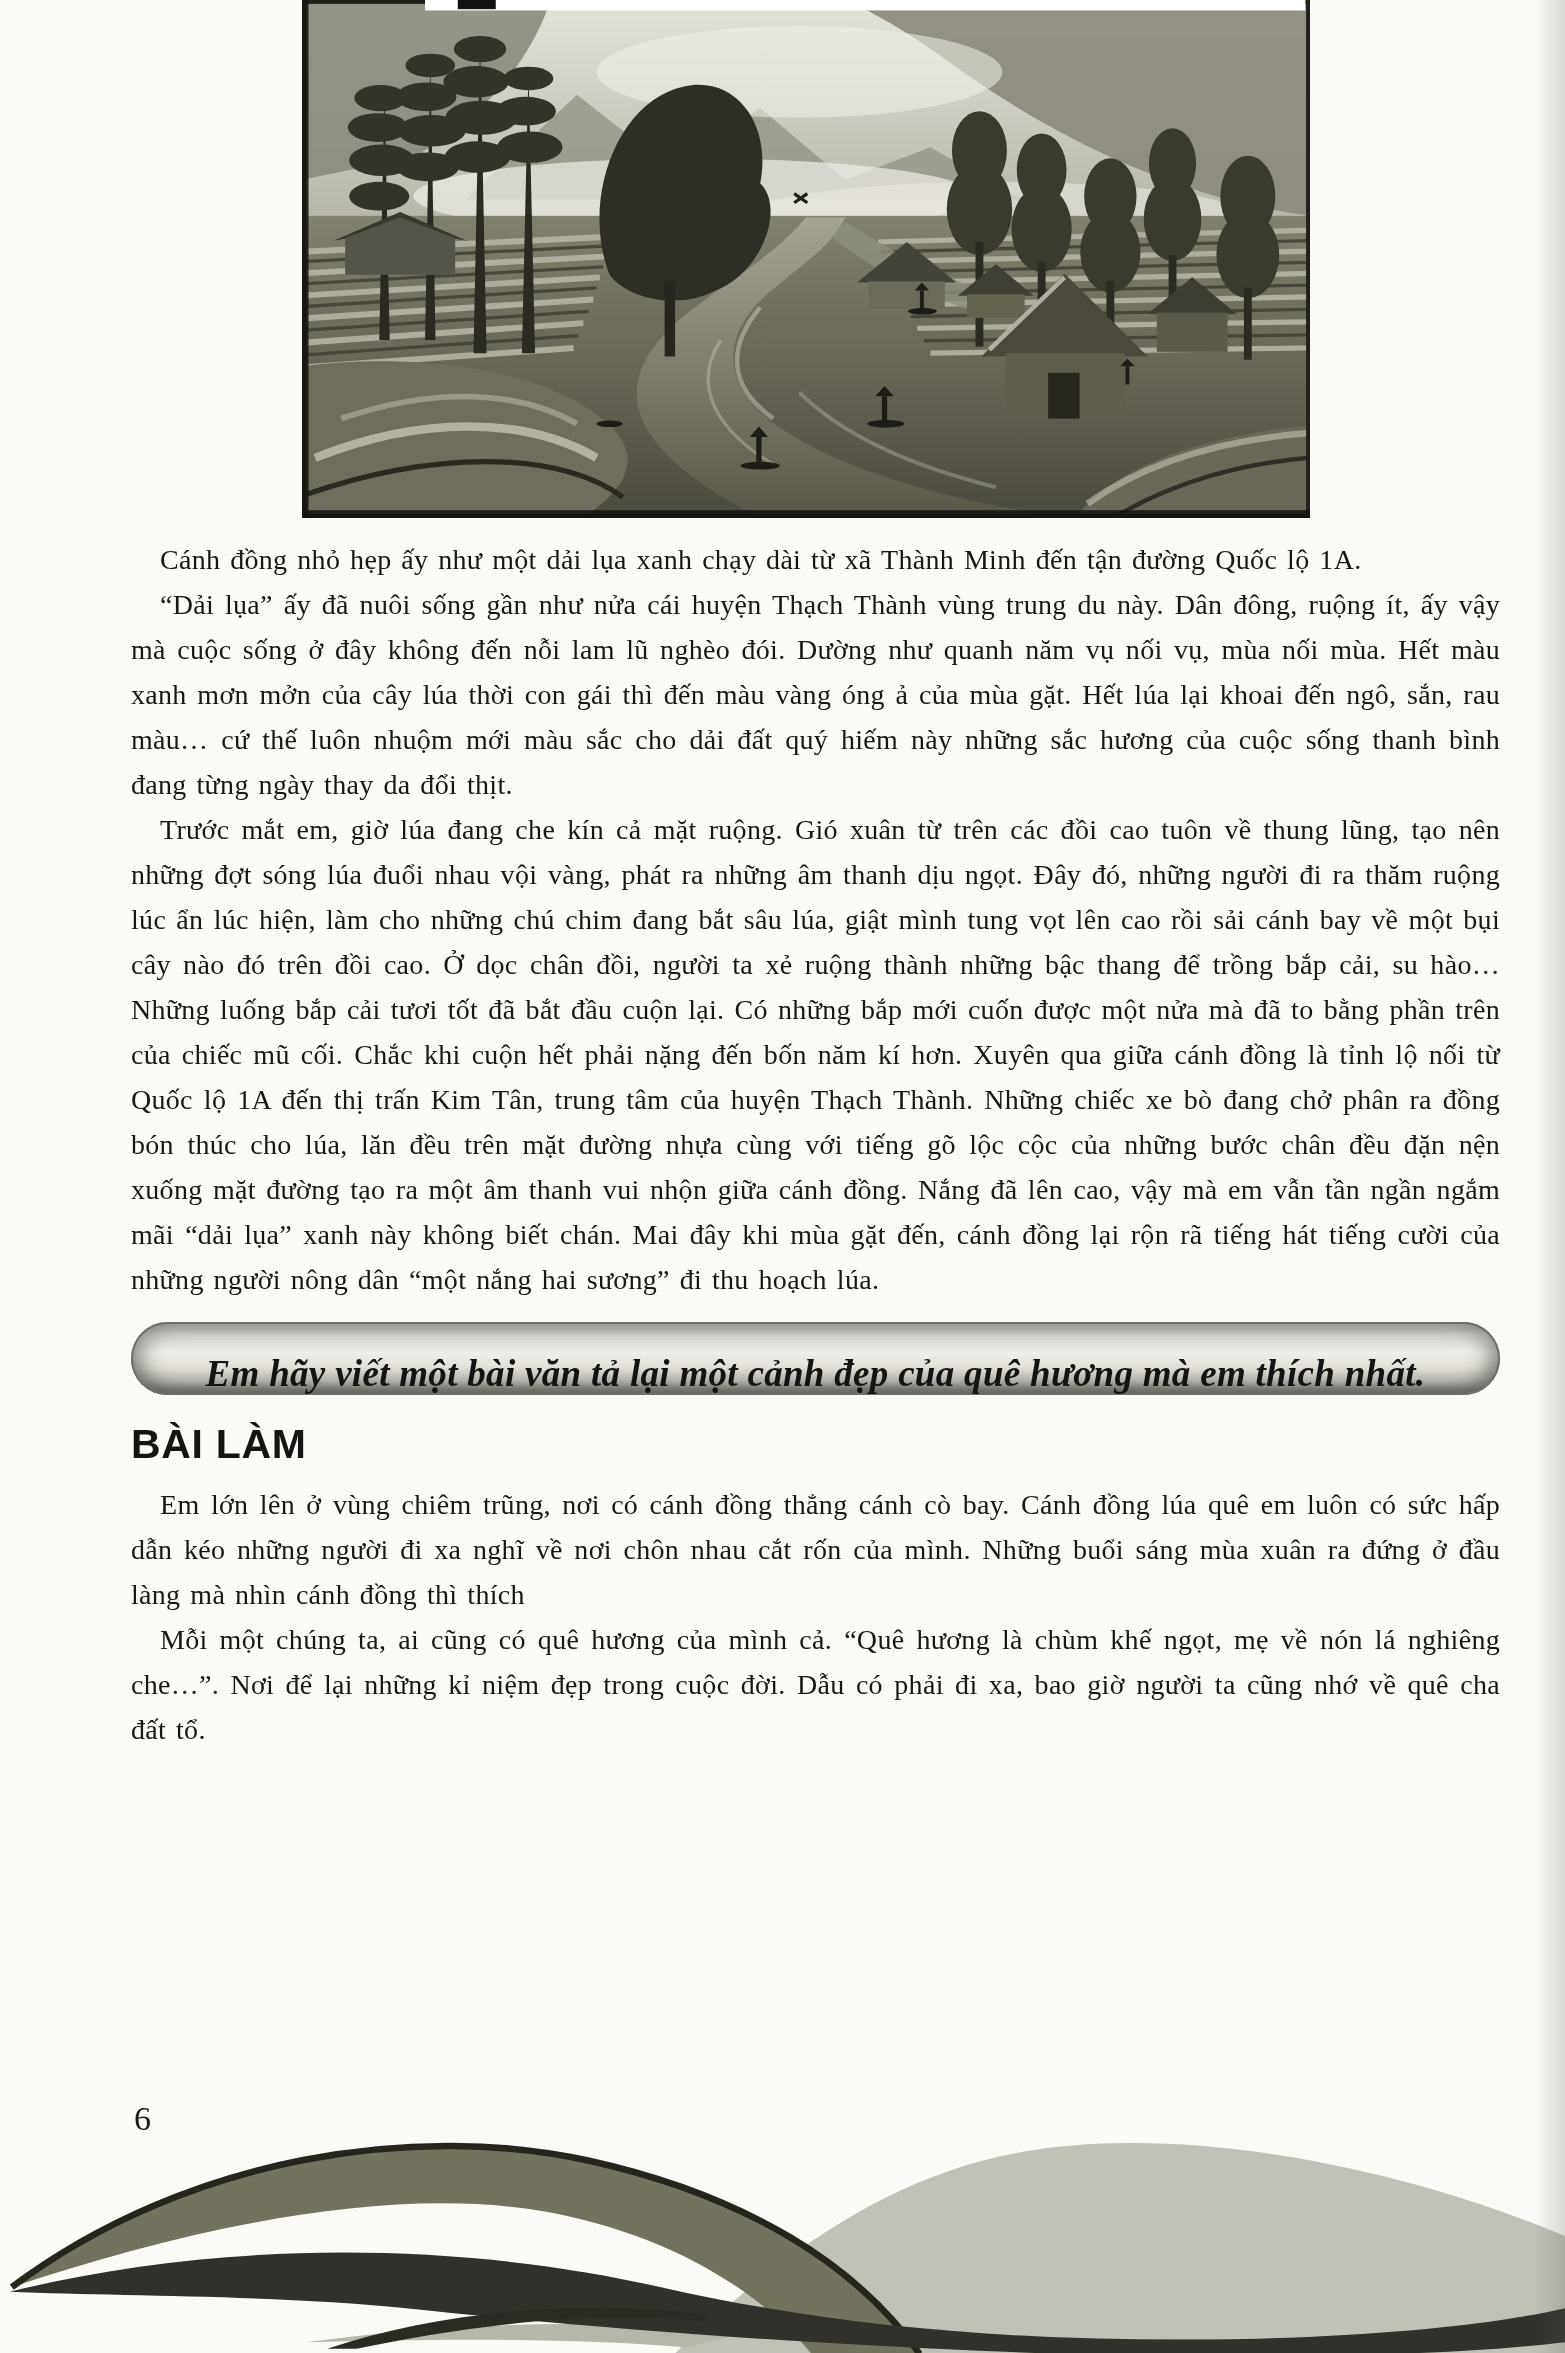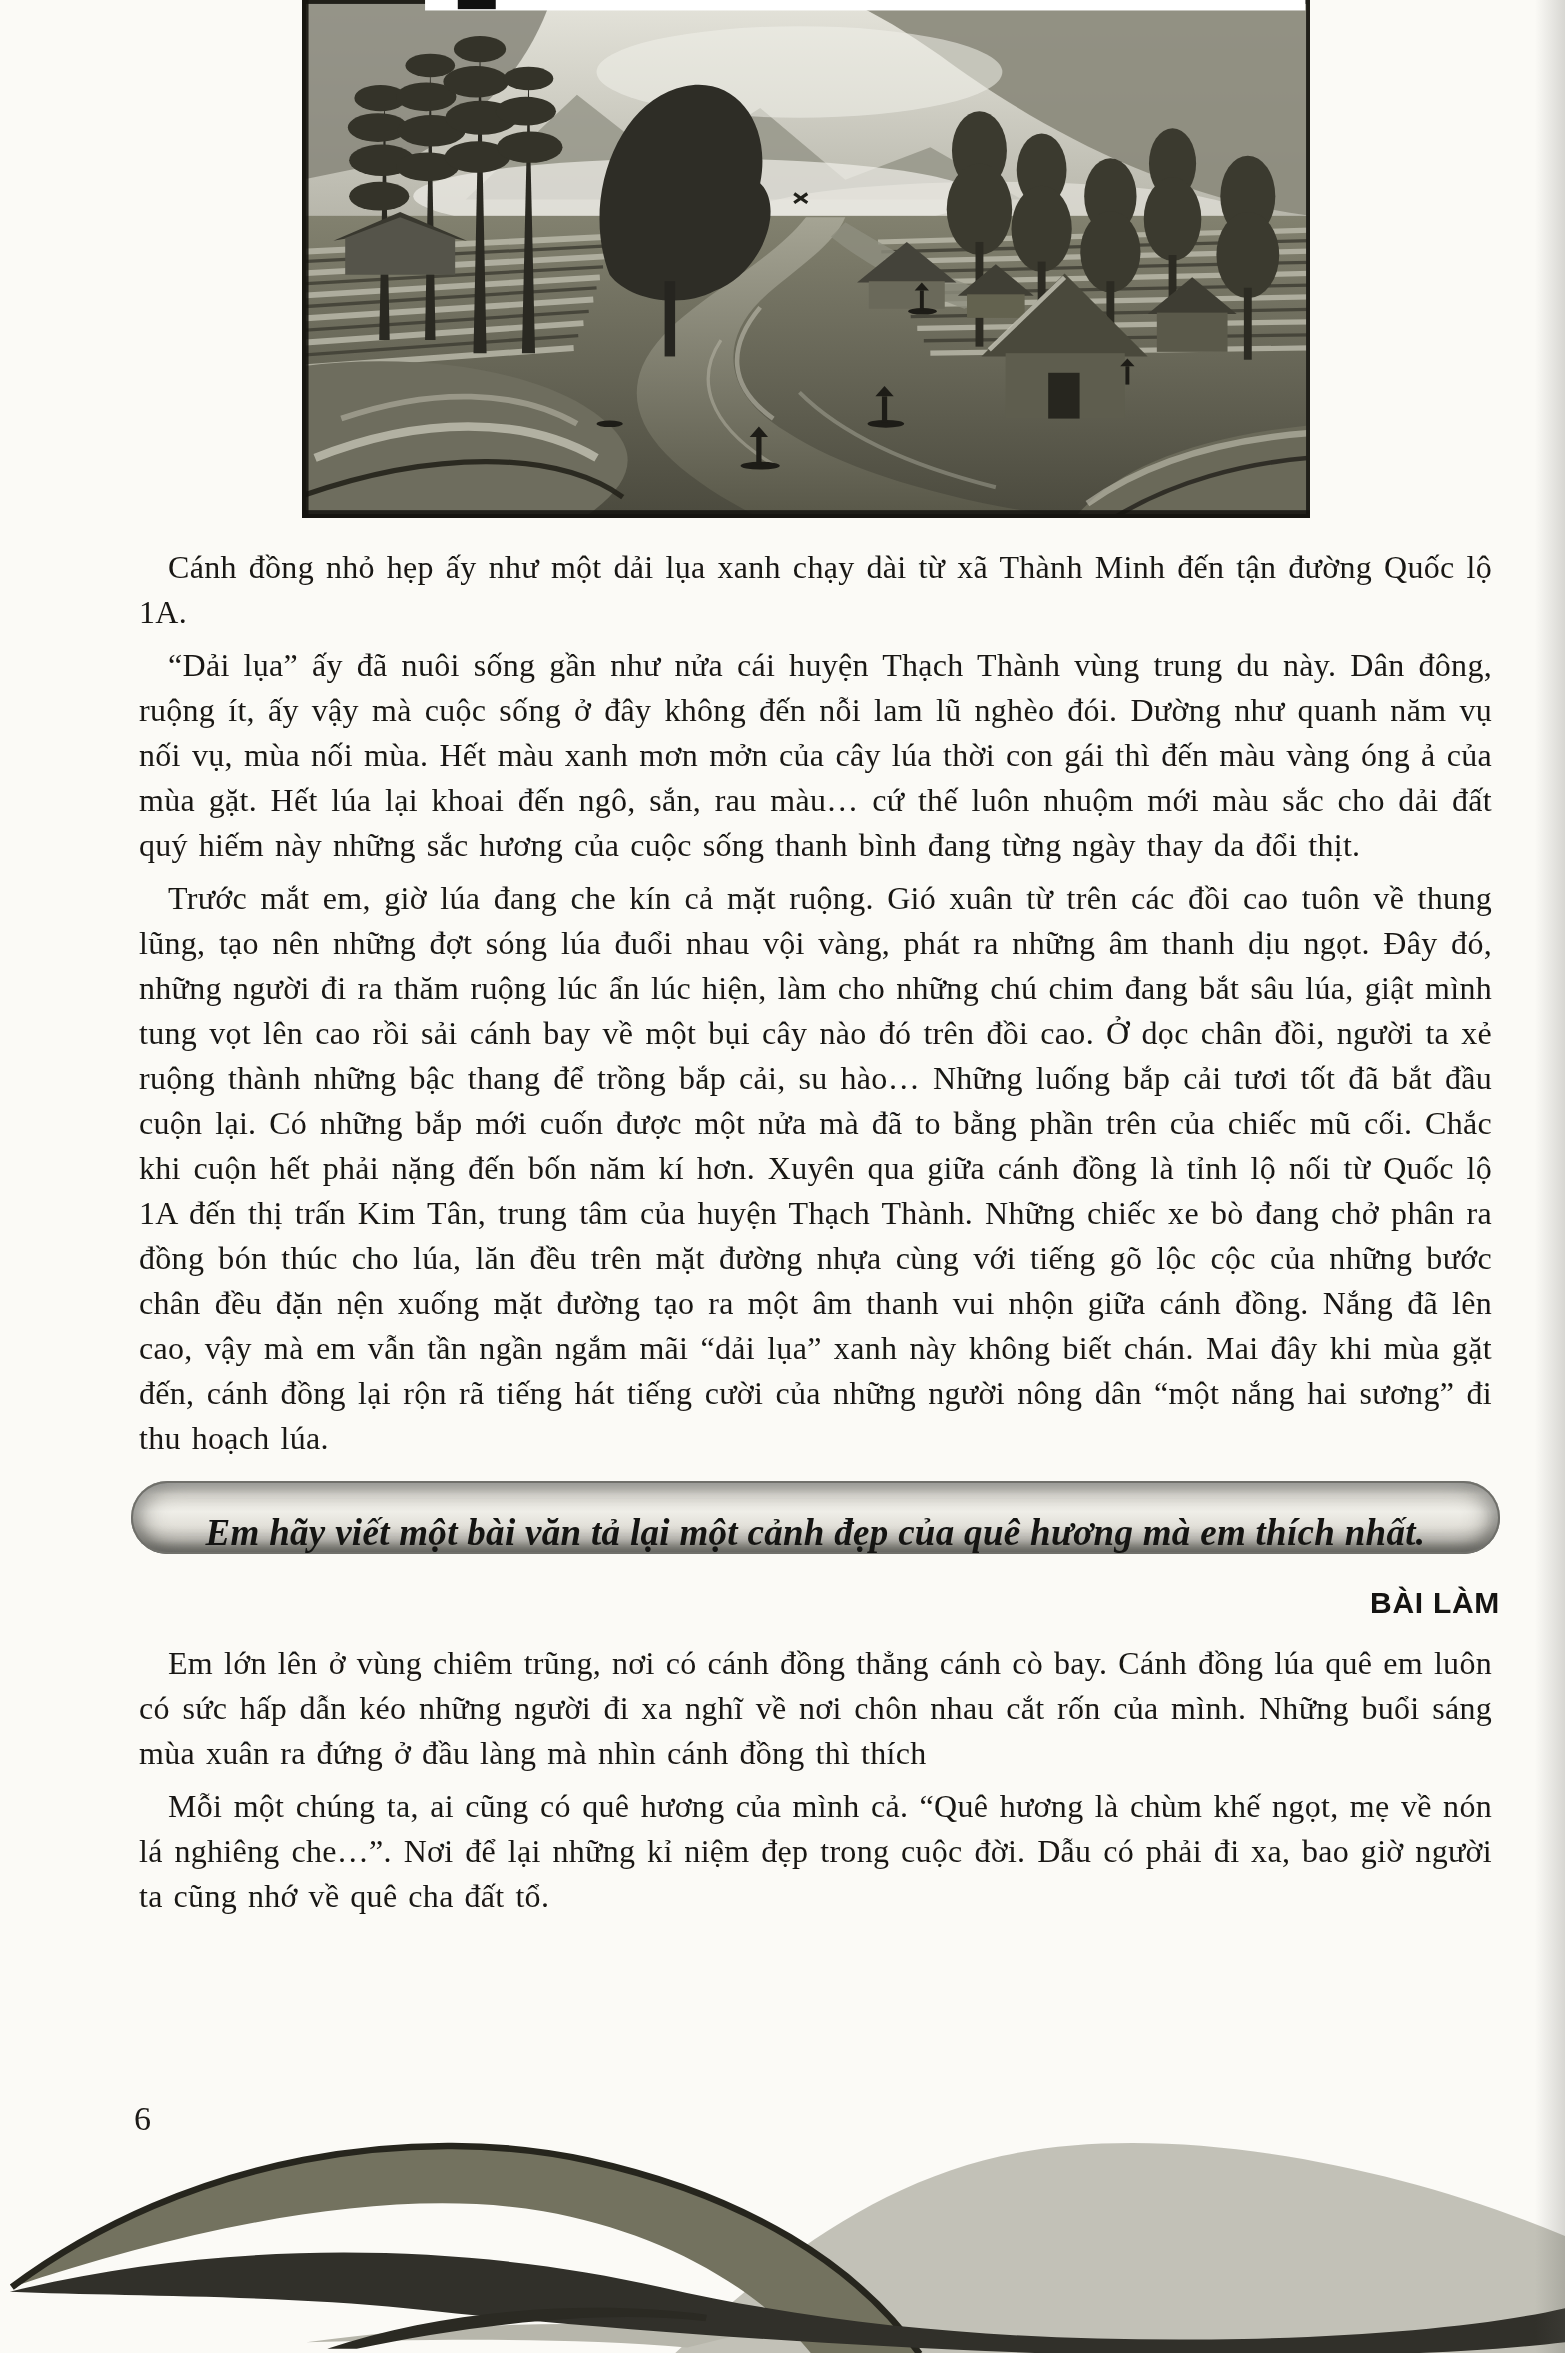--- a/index.html
+++ b/index.html
@@ -18,22 +18,22 @@
     pointer-events:none;
   }
   .photo{
     position:absolute;left:302px;top:0;width:1008px;height:518px;
   }
   .photo svg{display:block;width:100%;height:100%;}
   .content{
     position:absolute;left:131px;top:537px;width:1369px;
   }
   .content p{
-    margin:8px;
-    font-size:32px;line-height:45px;
+    margin:0;
+    font-size:28px;line-height:45px;
     text-align:justify;text-indent:29px;
     word-spacing:2.6px;letter-spacing:0.3px;
   }
   .prompt-banner{
     margin-top:19.6px;
     height:73px;
     border-radius:38px;
     background:linear-gradient(180deg,#8f8f8a 0%,#d9d7d0 18%,#efeee8 42%,#e3e1da 60%,#c2c0b9 82%,#84847f 100%);
     box-shadow:
       inset 0 0 0 2px #70706b,
@@ -44,24 +44,24 @@
     display:flex;align-items:flex-end;justify-content:center;
   }
   .prompt-banner span{
     font-style:italic;font-weight:bold;
     font-size:37px;letter-spacing:0.3px;
     color:#141412;
     text-indent:0;
   }
   .section-heading{
     margin-top:26px;
-    text-align:right;
+    text-align:left;
     font-family:"Liberation Sans", sans-serif;
     font-weight:700;
-    font-size:30px;line-height:46px;
+    font-size:41px;line-height:46px;
     letter-spacing:0.7px;
     color:#151412;
   }
   .essay-two p:first-of-type{margin-top:15.7px;}
   .page-number{
     position:absolute;left:134px;top:2100px;
     font-size:34px;color:#1c1a17;
   }
   .footer-art{
     position:absolute;left:0;top:2046px;width:1565px;height:308px;

